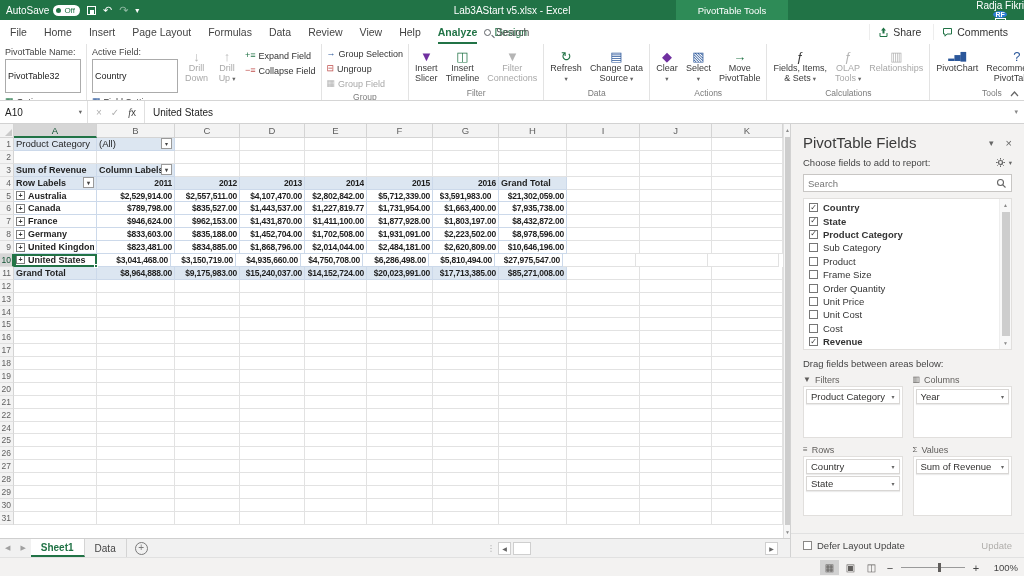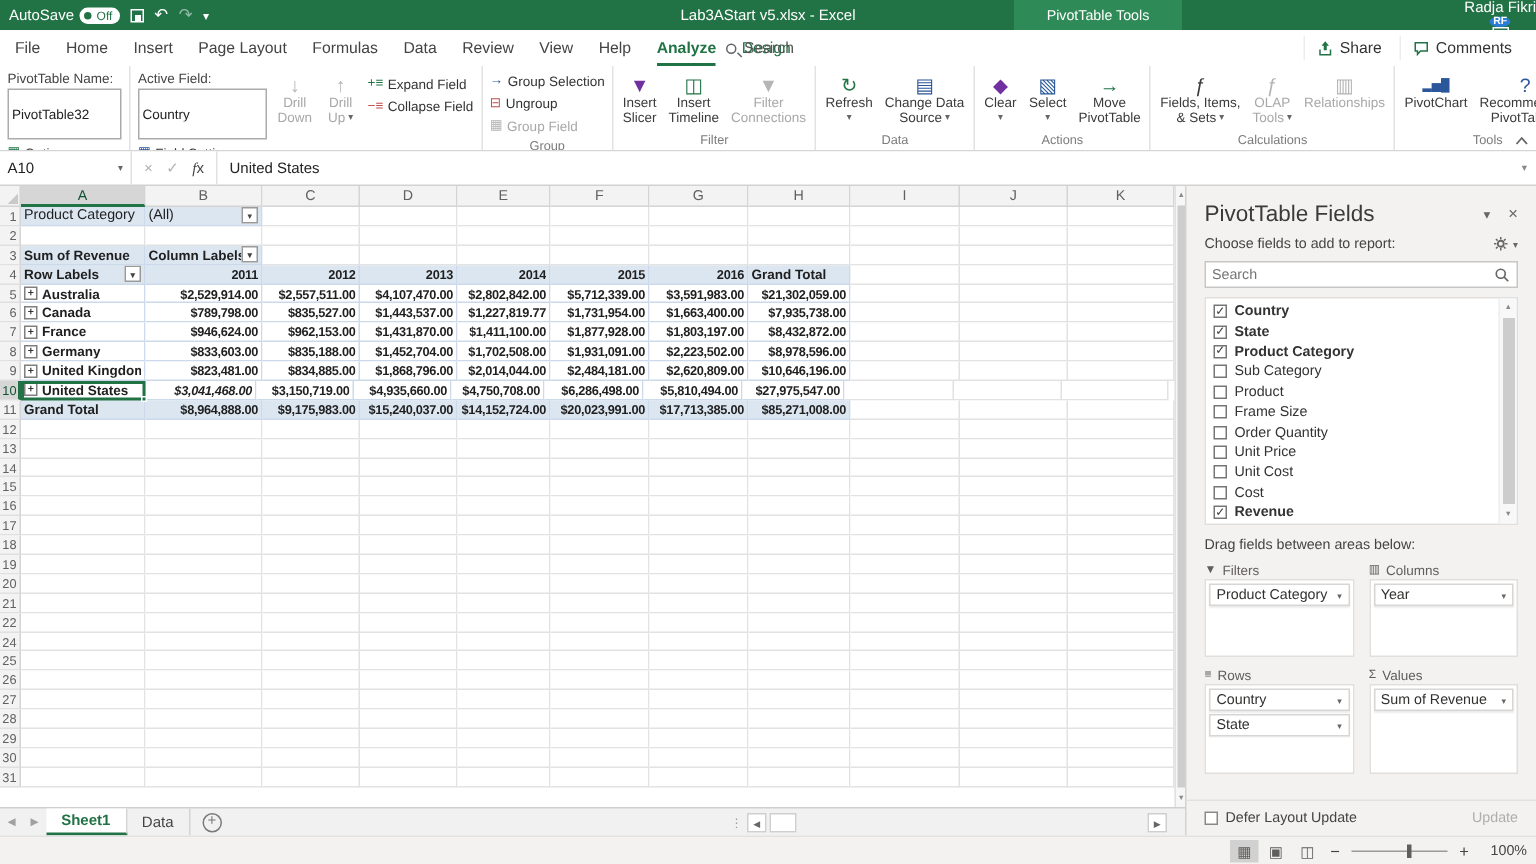--- a/index.html
+++ b/index.html
@@ -551,21 +551,21 @@
           </div>
           <div class="gcell pv val num" style="width: 65px;">
             <span class="ctext">$4,107,470.00</span>
           </div>
           <div class="gcell pv val num" style="width: 62px;">
             <span class="ctext">$2,802,842.00</span>
           </div>
           <div class="gcell pv val num" style="width: 66px;">
             <span class="ctext">$5,712,339.00</span>
           </div>
-          <div class="gcell pv val num" style="width: 66px;">
+          <div class="gcell pv val num" style="width: 66px; justify-content: center;">
             <span class="ctext">$3,591,983.00</span>
           </div>
           <div class="gcell pv val num" style="width: 68px;">
             <span class="ctext">$21,302,059.00</span>
           </div>
           <div class="gcell" style="width: 73px;"></div>
           <div class="gcell" style="width: 72px;"></div>
           <div class="gcell" style="width: 71px;"></div>
         </div>
         <div class="grow">
@@ -692,21 +692,21 @@
           <div class="gcell" style="width: 72px;"></div>
           <div class="gcell" style="width: 71px;"></div>
         </div>
         <div class="grow">
           <div class="growh sel">10</div>
           <div class="gcell pv lbl selcell" style="width: 83px;">
             <span class="expandbox">+</span>
             <span class="ctext">United States</span>
             <span class="fillhandle"></span>
           </div>
-          <div class="gcell pv val num" style="width: 74px; font-style: italic;">
+          <div class="gcell pv val num" style="width: 74px;">
             <span class="ctext">$3,041,468.00</span>
           </div>
           <div class="gcell pv val num" style="width: 65px;">
             <span class="ctext">$3,150,719.00</span>
           </div>
           <div class="gcell pv val num" style="width: 65px;">
             <span class="ctext">$4,935,660.00</span>
           </div>
           <div class="gcell pv val num" style="width: 62px;">
             <span class="ctext">$4,750,708.00</span>

